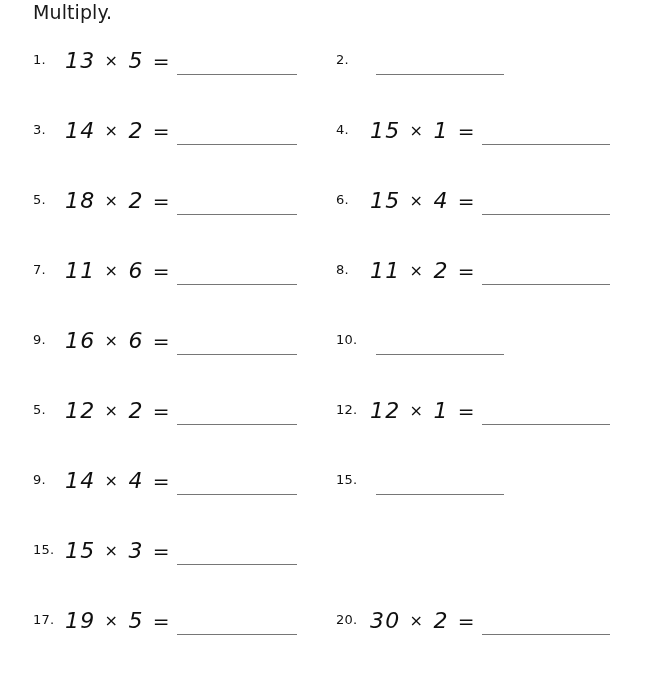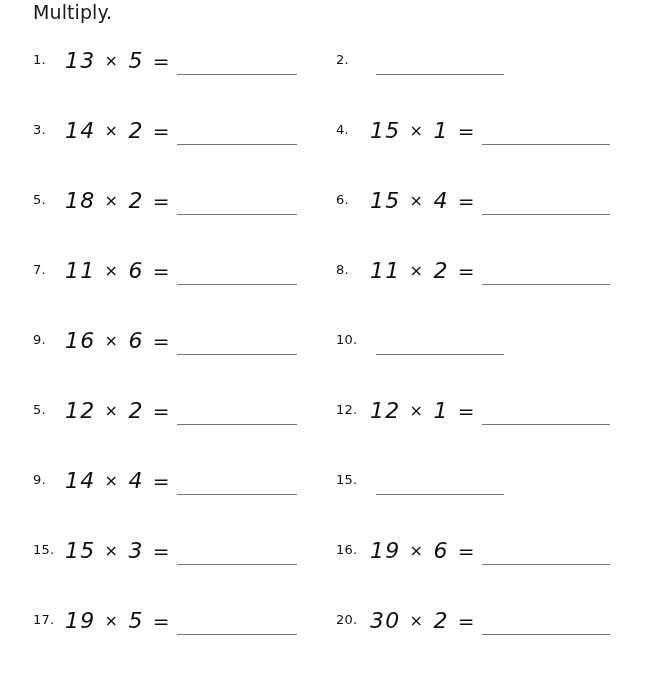--- a/index.html
+++ b/index.html
@@ -195,25 +195,20 @@
           <span class="prob-number">15.</span>
           <span class="answer-blank"></span>
         </div>
       </div>
       <div class="prob-row">
         <div class="problem col-left">
           <span class="prob-number">15.</span>
           <span class="prob-expression"><span>15</span> <span class="op">×</span> <span>3</span> <span class="eq">=</span></span>
           <span class="answer-blank"></span>
         </div>
-        <div class="problem col-right">
-          <span class="prob-number">16.</span>
-          <span class="prob-expression"><span>19</span> <span class="op">×</span> <span>6</span> <span class="eq">=</span></span>
-          <span class="answer-blank"></span>
-        </div>
       </div>
       <div class="prob-row">
         <div class="problem col-left">
           <span class="prob-number">17.</span>
           <span class="prob-expression"><span>19</span> <span class="op">×</span> <span>5</span> <span class="eq">=</span></span>
           <span class="answer-blank"></span>
         </div>
         <div class="problem col-right">
           <span class="prob-number">20.</span>
           <span class="prob-expression"><span>30</span> <span class="op">×</span> <span>2</span> <span class="eq">=</span></span>

